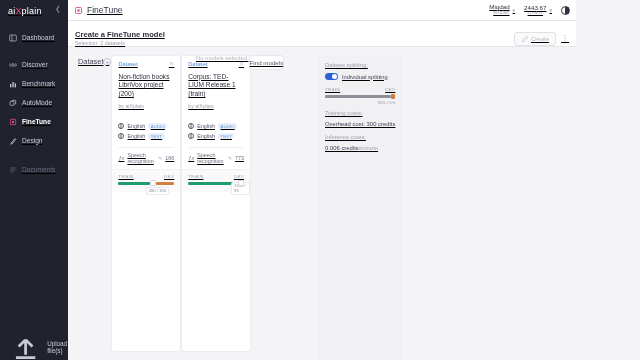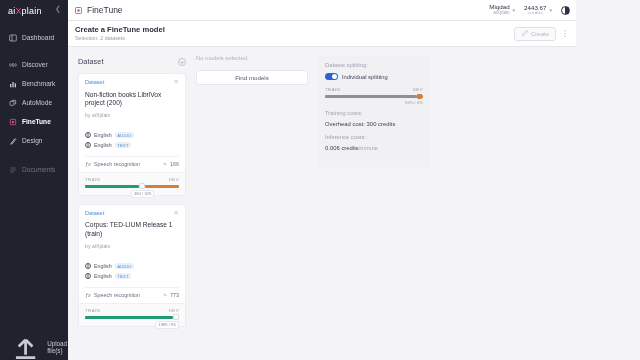--- a/index.html
+++ b/index.html
@@ -1,21 +1,21 @@
 <!DOCTYPE html>
 <html><head>
 <meta charset="utf-8">
 <style>
   * { box-sizing: border-box; margin: 0; padding: 0; }
   html, body {
     width: 640px; height: 360px;
     font-family: "Liberation Sans", sans-serif;
     background: #f4f4f6; overflow: hidden;
   }
-  #app { display: flex; width: 576px; height: 360px; }
+  #app { display: flex; width: 576px; height: 360px; text-decoration: underline; }
 
   
   .sidebar {
     width: 68px; height: 360px; background: #20222e;
     display: flex; flex-direction: column; flex: 0 0 68px;
     position: relative;
   }
   .brand-row {
     height: 21px; display: flex; align-items: center;
     padding-left: 8px; gap: 4px;
@@ -60,36 +60,36 @@
   .user-sub { font-size: 4.6px; color: #a2a4b0; }
   .credits-stack { display: flex; flex-direction: column; align-items: center; line-height: 1.05; }
   .credits-val { font-size: 6.2px; color: #303241; }
   .credits-lbl { font-size: 4.3px; color: #a2a4b0; letter-spacing: .4px; }
   .caret { font-size: 5px; color: #9a9cab; }
   .theme-toggle { width: 9px; height: 9px; border-radius: 50%; border: 1.3px solid #303241;
     background: linear-gradient(90deg, #ffffff 50%, #303241 50%); cursor: pointer; }
 
   .subbar {
     height: 26px; background: #ffffff; border-bottom: 1px solid #e6e6ea;
-    display: flex; align-items: center; padding: 0 7px;
+    display: flex; align-items: flex-end; padding: 0 7px;
   }
   .subbar-text { display: flex; flex-direction: column; line-height: 1.15; }
   .sb-title { font-size: 7.6px; color: #2c2e3c; font-weight: bold; }
   .sb-sub { font-size: 5.4px; color: #9fa1ad; }
   .subbar-right { margin-left: auto; display: flex; align-items: center; gap: 5px; }
   .create-btn {
     display: flex; align-items: center; gap: 3px;
     border: 1px solid #e0e0e6; border-radius: 3px; background: #fafafb;
     padding: 2.5px 6px; font-size: 6px; color: #b6b8c2; cursor: not-allowed;
   }
   .kebab { font-size: 8px; color: #9a9cab; cursor: pointer; letter-spacing: 0; line-height: .7; }
 
   
   .content { flex: 1; display: flex; gap: 10px; padding: 8px 10px 0 10px; overflow: hidden; }
-  .col { display: flex; flex-direction: column; }
+  .col { display: flex; flex-direction: row; }
   .col-dataset { width: 108px; flex: 0 0 108px; }
   .col-model  { width: 112px; flex: 0 0 112px; }
   .col-summary{ width: 112px; flex: 0 0 112px; }
   .col-head {
     display: flex; align-items: center; height: 13px; margin-bottom: 5px;
   }
   .col-title { font-size: 7.4px; color: #43455a; }
   .col-plus {
     margin-left: auto; width: 8px; height: 8px; border-radius: 50%;
     border: 1px solid #c3c5cf; color: #9a9cab; font-size: 6px;

